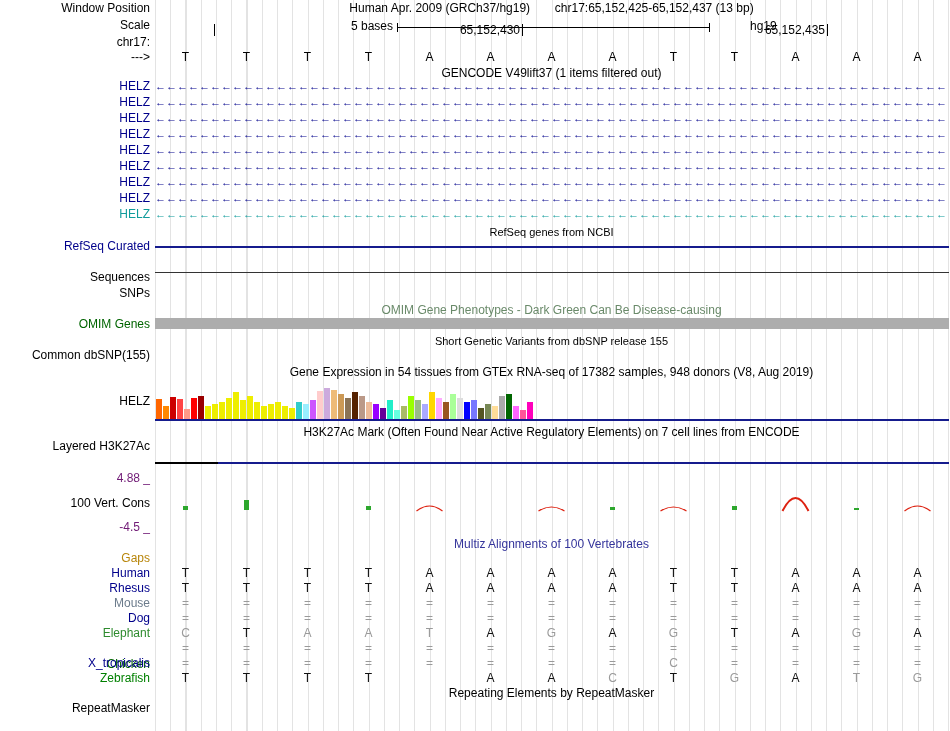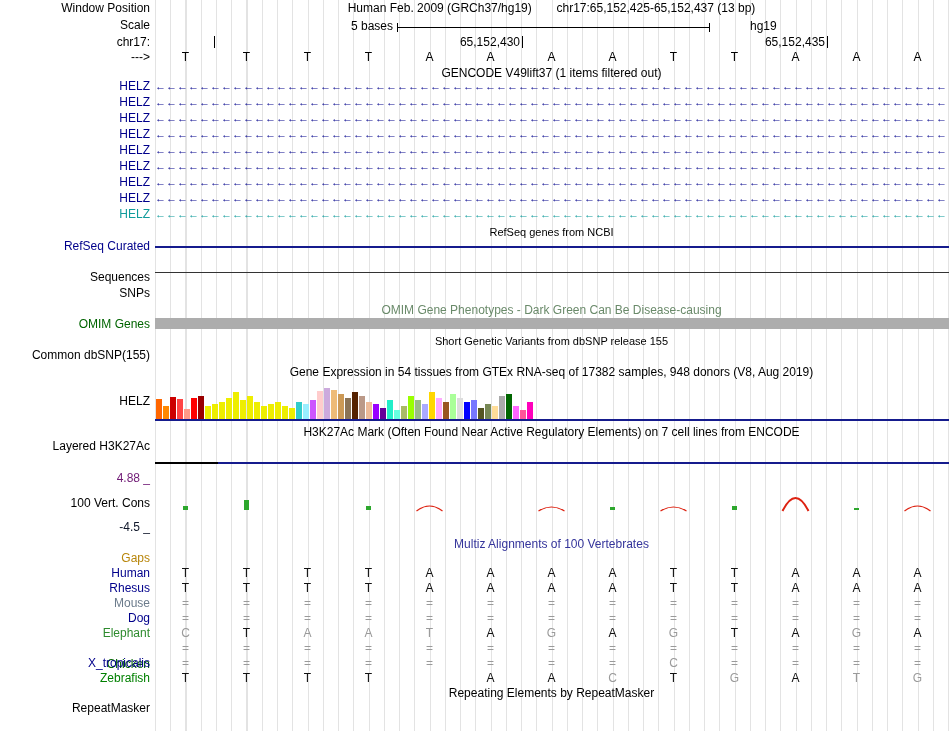--- a/index.html
+++ b/index.html
@@ -6,21 +6,21 @@
   #browser{position:relative;width:950px;height:731px;background:#fff;
     font-family:"Liberation Sans",sans-serif;font-size:12px;color:#000;overflow:hidden}
   #grid-bg{position:absolute;left:155px;top:0;width:794px;height:731px;
     background-image:repeating-linear-gradient(to right,#e3e3e3 0 1px,transparent 1px 15.25px)}
   .llabel{position:absolute;left:0;width:150px;text-align:right;white-space:nowrap;line-height:13px}
   .cheader{position:absolute;left:155px;width:793px;text-align:center;white-space:nowrap;line-height:13px}
   .small{font-size:11px}
   .navy{color:#00008B}
   .hline{position:absolute}
   
-  #ruler{position:absolute;left:0;top:36px;width:752px;height:14px}
+  #ruler{position:absolute;left:0;top:24px;width:752px;height:14px}
   .rlabel{position:absolute;top:0;width:80px;text-align:right;line-height:13px}
   .rtick{position:absolute;top:0;width:1px;height:12px;background:#000}
   
   .basegrid{position:absolute;left:155px;width:793px;display:grid;
     grid-template-columns:repeat(13,1fr);text-align:center;line-height:13px}
   #seq-grid{top:51px}
   
   .gencode-row{position:absolute;left:0;width:950px;height:13px;line-height:13px}
   .tlabel{position:absolute;left:0;top:0;width:150px;text-align:right;white-space:nowrap}
   .arrows{position:absolute;left:155px;top:0;width:793px;height:13px;overflow:hidden;
@@ -48,21 +48,21 @@
   #cons-track{position:absolute;left:155px;top:478px;width:793px;height:46px}
 </style>
 </head>
 <body>
 
 <div id="browser">
   <div id="grid-bg"></div>
 
   <div class="llabel" style="top:2px">Window Position</div>
   <div class="cheader" style="top:2px">
-    <span>Human Feb. 2009 (GRCh37/hg19)</span>
+    <span>Human Apr. 2009 (GRCh37/hg19)</span>
     <span style="display:inline-block;width:18px"></span>
     <span>chr17:65,152,425-65,152,437 (13 bp)</span>
   </div>
 
   <div class="llabel" style="top:19px">Scale</div>
   <div style="position:absolute;left:293px;top:19px;width:100px;text-align:right">5 bases</div>
   <div id="scale-bar"></div>
   <div style="position:absolute;left:750px;top:19px">hg19</div>
 
   <div class="llabel" style="top:36px">chr17:</div>
@@ -219,21 +219,21 @@
         <rect x="211" y="28" width="5" height="4" fill="#2DA72D"></rect>
         <path d="M 261.5 33 Q 274.5 23 287.5 33" stroke="#DD2211" fill="none" stroke-width="1.2"></path>
         <path d="M 383.5 33 Q 396.5 25 409.5 33" stroke="#DD2211" fill="none" stroke-width="1.2"></path>
         <rect x="455" y="29" width="5" height="3" fill="#2DA72D"></rect>
         <path d="M 505.5 33 Q 518.5 25 531.5 33" stroke="#DD2211" fill="none" stroke-width="1.2"></path>
         <rect x="577" y="28" width="5" height="4" fill="#2DA72D"></rect>
         <path d="M 627.5 33 Q 640.5 7 653.5 33" stroke="#DD2211" fill="none" stroke-width="2"></path>
         <rect x="699" y="30" width="5" height="2" fill="#2DA72D"></rect>
         <path d="M 749.5 33 Q 762.5 23 775.5 33" stroke="#DD2211" fill="none" stroke-width="1.2"></path>
       </svg></div>
-  <div class="llabel" style="top:521px;color:#0f172a">-4.5 _</div>
+  <div class="llabel" style="top:521px;color:#701a75">-4.5 _</div>
 
   <div class="cheader" style="top:538px;color:#34349B">Multiz Alignments of 100 Vertebrates</div>
   <div class="llabel" style="top:552px;color:#B8860B">Gaps</div>
   <div id="multiz-rows">
       <div class="mrow" style="top: 566px;">
         <span class="tlabel" style="color: rgb(0, 0, 139);">Human</span>
         <div class="mgrid">
           <span class="md">T</span>
           <span class="md">T</span>
           <span class="md">T</span>

